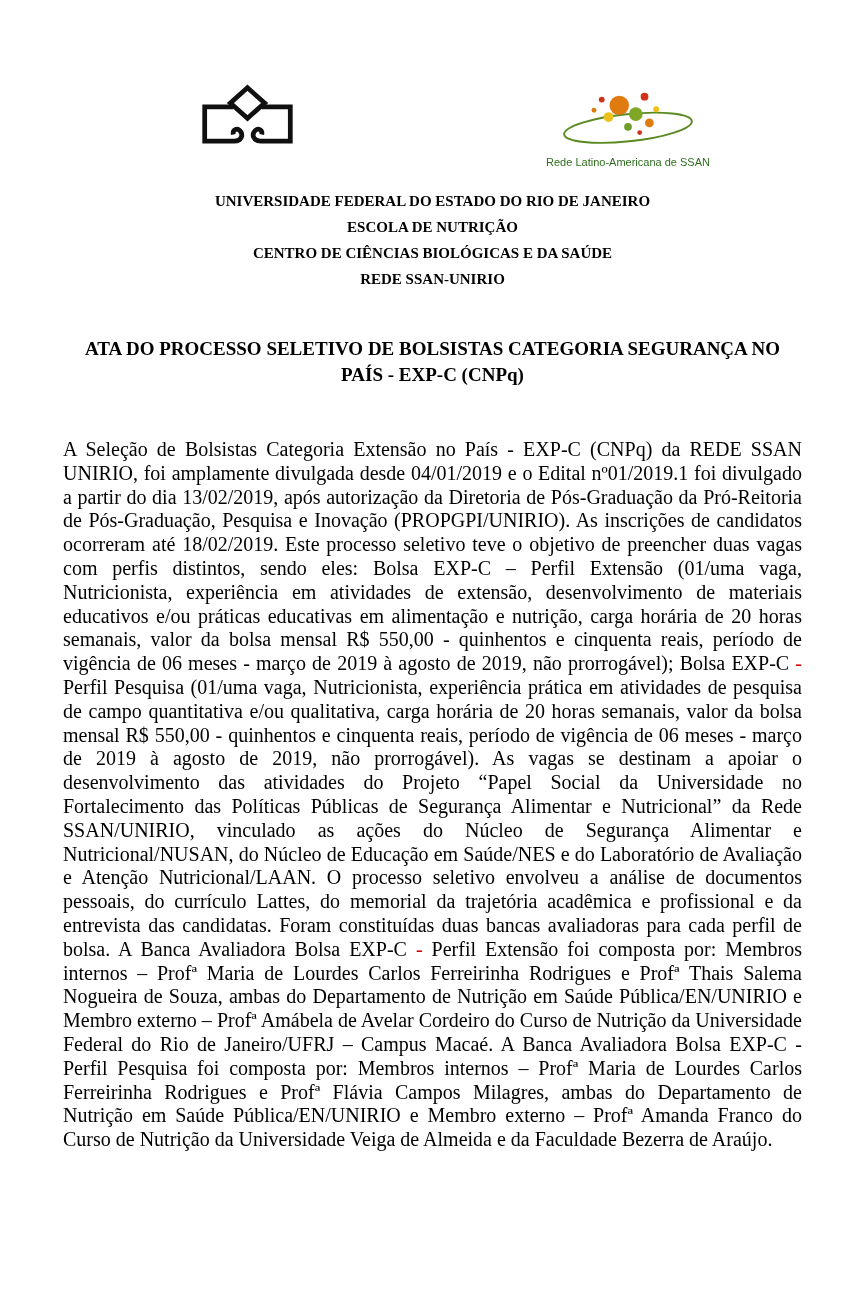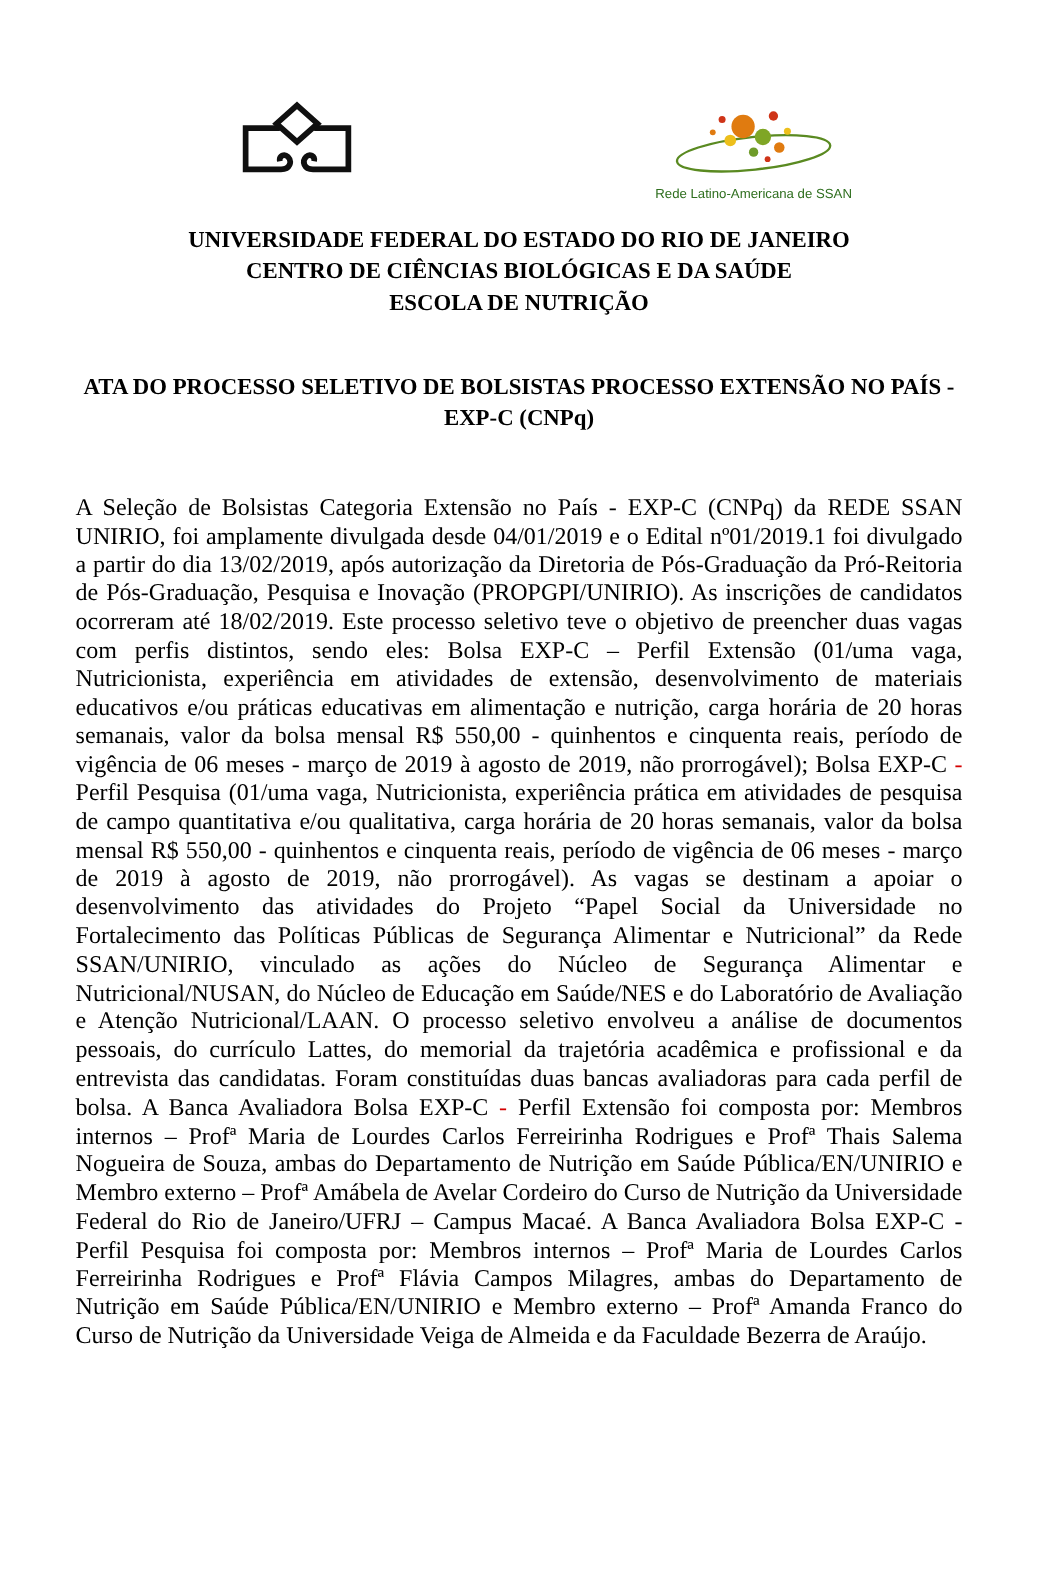--- a/index.html
+++ b/index.html
@@ -34,21 +34,21 @@
   .logo-caption {
     font-family: "Liberation Sans", "DejaVu Sans", sans-serif;
     font-size: 11px;
     margin-top: 2px;
     white-space: nowrap;
   }
 
   .header {
     text-align: center;
     font-weight: bold;
-    font-size: 19px;
+    font-size: 15px;
     line-height: 26px;
   }
 
   .doc-title {
     text-align: center;
     font-weight: bold;
     font-size: 19px;
     line-height: 26px;
     margin-top: 44px;
   }
@@ -91,23 +91,24 @@
         <circle cx="60" cy="27" r="2.5" fill="#e07b10"></circle>
         <circle cx="107" cy="50" r="2.5" fill="#cf3418"></circle>
       </svg>
       <div class="logo-caption" style="color: rgb(46, 110, 30);">Rede Latino-Americana de SSAN</div>
     </div>
 
   </div>
 
   <div class="header">
     <div class="header-line">UNIVERSIDADE FEDERAL DO ESTADO DO RIO DE JANEIRO</div>
+    <div class="header-line">ESCOLA DE NUTRIÇÃO</div>
     <div class="header-line">CENTRO DE CIÊNCIAS BIOLÓGICAS E DA SAÚDE</div>
-    <div class="header-line">ESCOLA DE NUTRIÇÃO</div>
+    <div class="header-line">REDE SSAN-UNIRIO</div>
   </div>
 
   <div class="doc-title">
-    <div class="title-line">ATA DO PROCESSO SELETIVO DE BOLSISTAS PROCESSO EXTENSÃO NO PAÍS - EXP-C (CNPq)</div>
+    <div class="title-line">ATA DO PROCESSO SELETIVO DE BOLSISTAS CATEGORIA SEGURANÇA NO PAÍS - EXP-C (CNPq)</div>
   </div>
 
   <p class="body-text"><span>A Seleção de Bolsistas Categoria Extensão no País - EXP-C (CNPq) da REDE SSAN UNIRIO, foi amplamente divulgada desde 04/01/2019 e o Edital nº01/2019.1 foi divulgado a partir do dia 13/02/2019, após autorização da Diretoria de Pós-Graduação da Pró-Reitoria de Pós-Graduação, Pesquisa e Inovação (PROPGPI/UNIRIO).  As inscrições de candidatos ocorreram até 18/02/2019. Este processo seletivo teve o objetivo de preencher duas vagas com perfis distintos, sendo eles: Bolsa EXP-C – Perfil Extensão (01/uma vaga, Nutricionista, experiência em atividades de extensão, desenvolvimento de materiais educativos e/ou práticas educativas em alimentação e nutrição, carga horária de 20 horas semanais, valor da bolsa mensal R$ 550,00 - quinhentos e cinquenta reais, período de vigência de 06 meses - março de 2019 à agosto de 2019, não prorrogável); Bolsa EXP-C </span><span style="color: rgb(212, 0, 0);">-</span><span> Perfil Pesquisa (01/uma vaga, Nutricionista, experiência prática em atividades de pesquisa de campo quantitativa e/ou qualitativa, carga horária de 20 horas semanais, valor da bolsa mensal R$ 550,00 - quinhentos e cinquenta reais, período de vigência de 06 meses - março de 2019 à agosto de 2019, não prorrogável). As vagas se destinam a apoiar o desenvolvimento das atividades do Projeto “Papel Social da Universidade no Fortalecimento das Políticas Públicas de Segurança Alimentar e Nutricional” da Rede SSAN/UNIRIO, vinculado as ações do Núcleo de Segurança Alimentar e Nutricional/NUSAN, do Núcleo de Educação em Saúde/NES e do Laboratório de Avaliação e Atenção Nutricional/LAAN. O processo seletivo envolveu a análise de documentos pessoais, do currículo Lattes, do memorial da trajetória acadêmica e profissional e da entrevista das candidatas. Foram constituídas duas bancas avaliadoras para cada perfil de bolsa. A Banca Avaliadora Bolsa EXP-C </span><span style="color: rgb(212, 0, 0);">-</span><span> Perfil Extensão foi composta por: Membros internos – Profª Maria de Lourdes Carlos Ferreirinha Rodrigues e Profª Thais Salema Nogueira de Souza, ambas do Departamento de Nutrição em Saúde Pública/EN/UNIRIO e Membro externo – Profª Amábela de Avelar Cordeiro do Curso de Nutrição da Universidade Federal do Rio de Janeiro/UFRJ – Campus Macaé. A Banca Avaliadora Bolsa EXP-C - Perfil Pesquisa foi composta por: Membros internos – Profª Maria de Lourdes Carlos Ferreirinha Rodrigues e Profª Flávia Campos Milagres, ambas do Departamento de Nutrição em Saúde Pública/EN/UNIRIO e Membro externo – Profª Amanda Franco do Curso de Nutrição da Universidade Veiga de Almeida e da Faculdade Bezerra de Araújo.</span></p>
 
 </div>
 
 </body></html>

